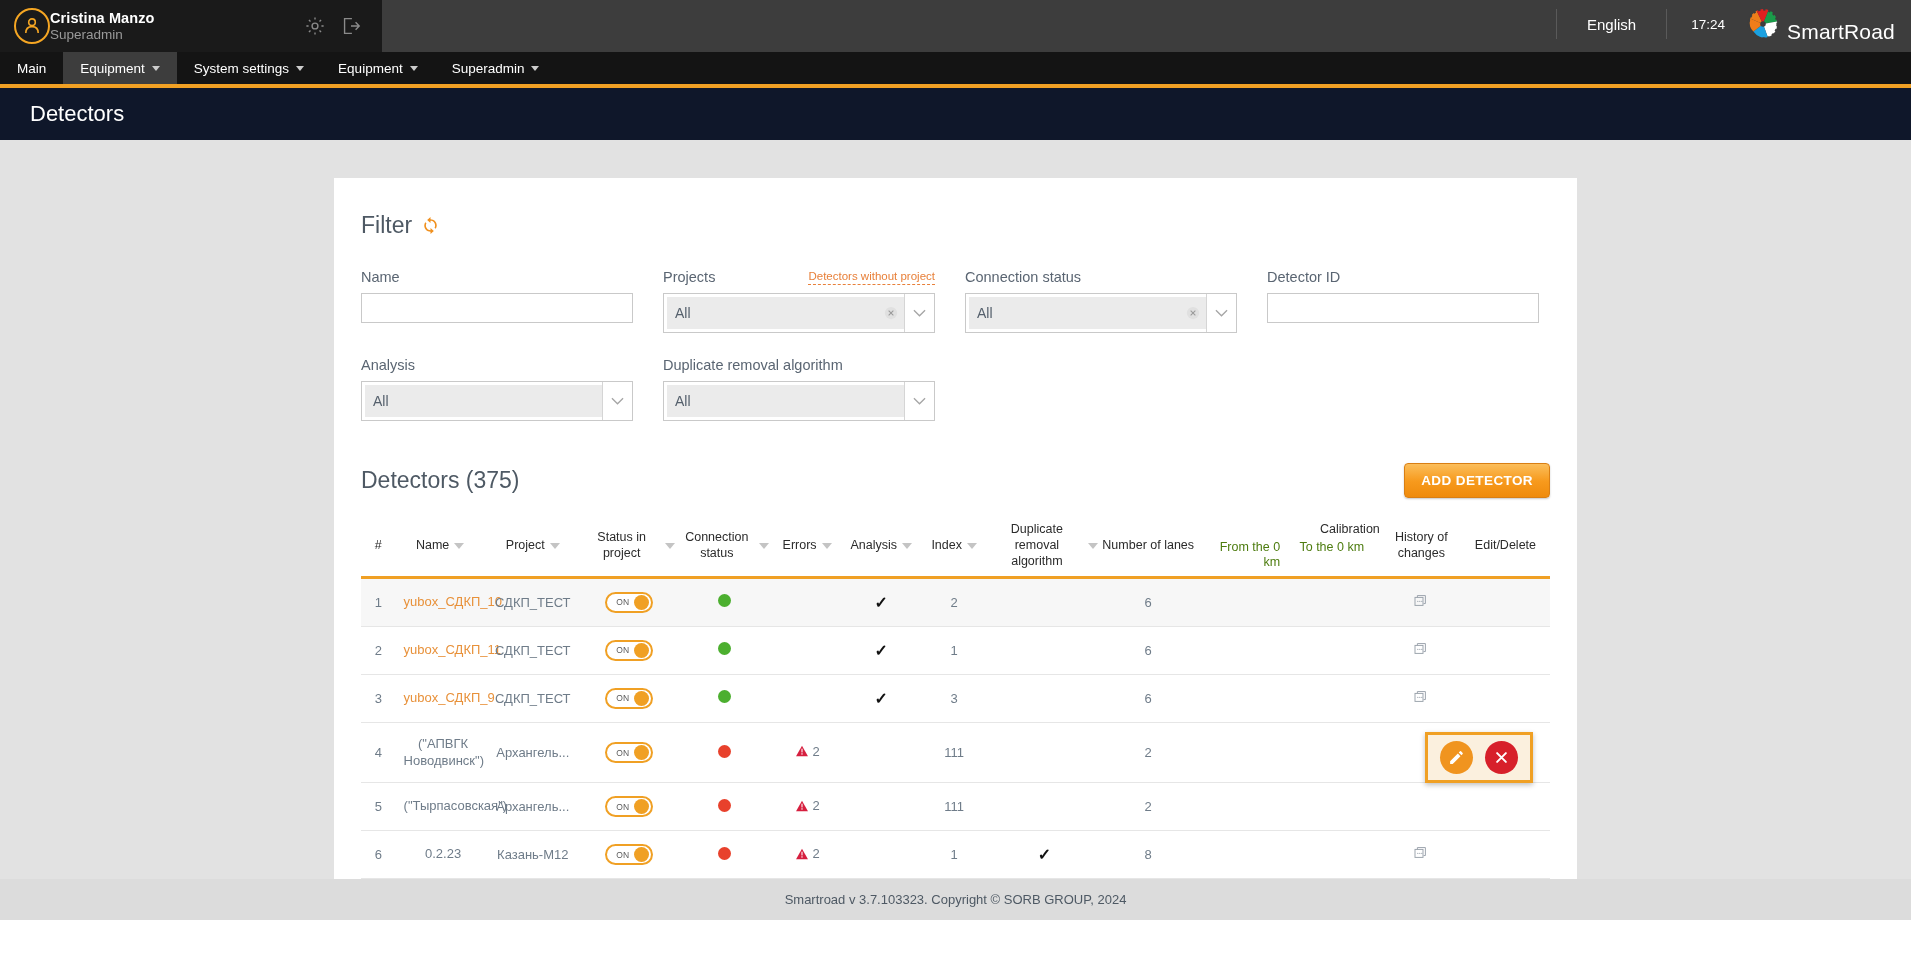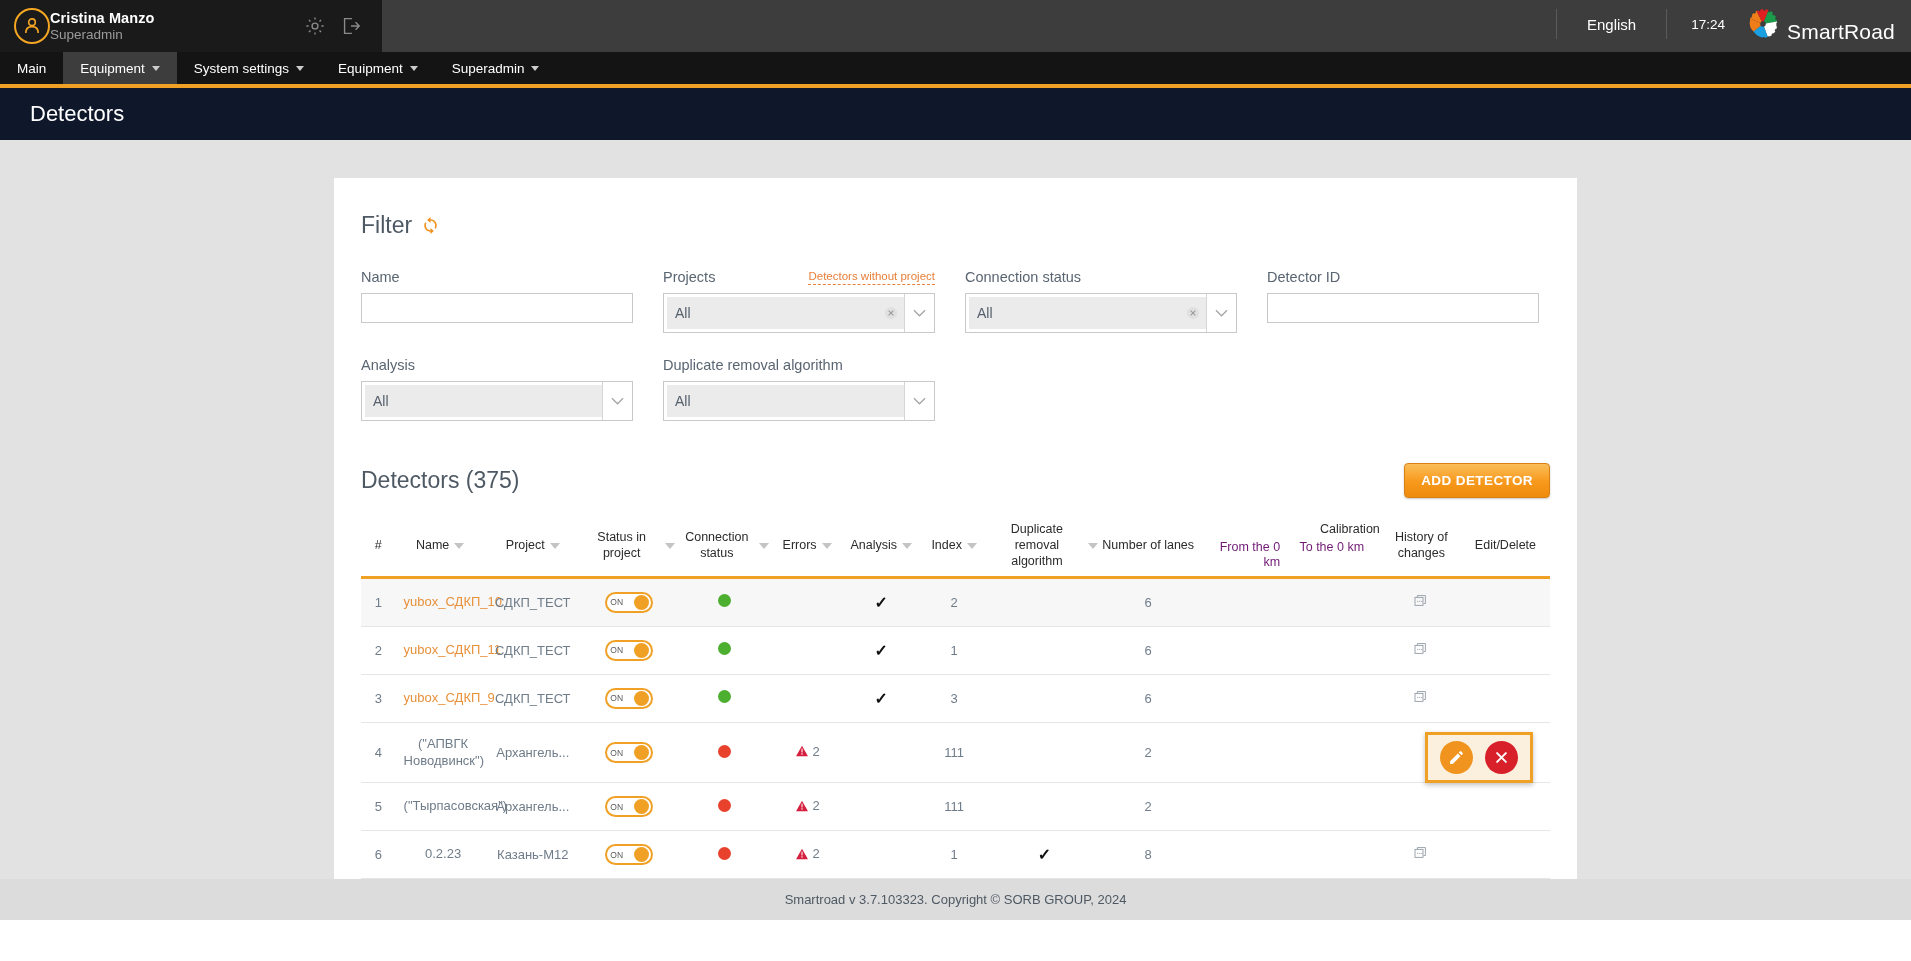--- a/index.html
+++ b/index.html
@@ -156,38 +156,38 @@
   .sort-caret {
     width: 0; height: 0;
     border-left: 5px solid transparent;
     border-right: 5px solid transparent;
     border-top: 6px solid #c4c4c4;
     flex: 0 0 auto; cursor: pointer;
   }
   .cal-group { text-align: right; padding-bottom: 0; }
   .cal-label { font-size: 12.5px; color: #2b2b2b; }
   .cal-subs { display: flex; justify-content: center; gap: 18px; margin-top: 2px; }
-  .cal-sub { font-size: 12.5px; color: #701a75; line-height: 1.2; width: 66px; }
+  .cal-sub { font-size: 12.5px; color: #4d7c0f; line-height: 1.2; width: 66px; }
 
   table.det td {
     font-size: 13px; color: #6f7c89;
     padding: 13px 2px; text-align: center; vertical-align: middle;
     border-bottom: 1px solid #e6e6e6;
   }
   tr.row-hover td { background: #f7f7f7; }
   .cell-name { text-align: left; padding-left: 8px !important; font-size: 12.5px; line-height: 1.3; }
   .link-orange { color: #e8913a; cursor: pointer; }
   .cell-proj { text-align: left; font-size: 12.5px; color: #6f7c89; }
 
   .toggle {
     width: 48px; height: 21px; border: 2px solid #f0a024; border-radius: 11px;
     display: inline-flex; align-items: center; justify-content: flex-end;
     padding: 0 2px 0 0; position: relative; cursor: pointer; background: #fff;
   }
-  .toggle .tlabel { position: absolute; left: 3px; font-size: 8.5px; color: #5a5a5a; letter-spacing: .3px; }
+  .toggle .tlabel { position: absolute; left: 9px; font-size: 8.5px; color: #5a5a5a; letter-spacing: .3px; }
   .toggle .knob { width: 15px; height: 15px; border-radius: 50%; background: #f0a024; }
 
   .dot { width: 13px; height: 13px; border-radius: 50%; display: inline-block; }
   .dot.green { background: #4caf2f; }
   .dot.red { background: #e8412c; }
 
   .err { display: inline-flex; align-items: center; gap: 4px; }
   .err-count { font-size: 13px; color: #6f7c89; }
   .check { font-size: 16px; color: #111111; font-weight: bold; }
 

